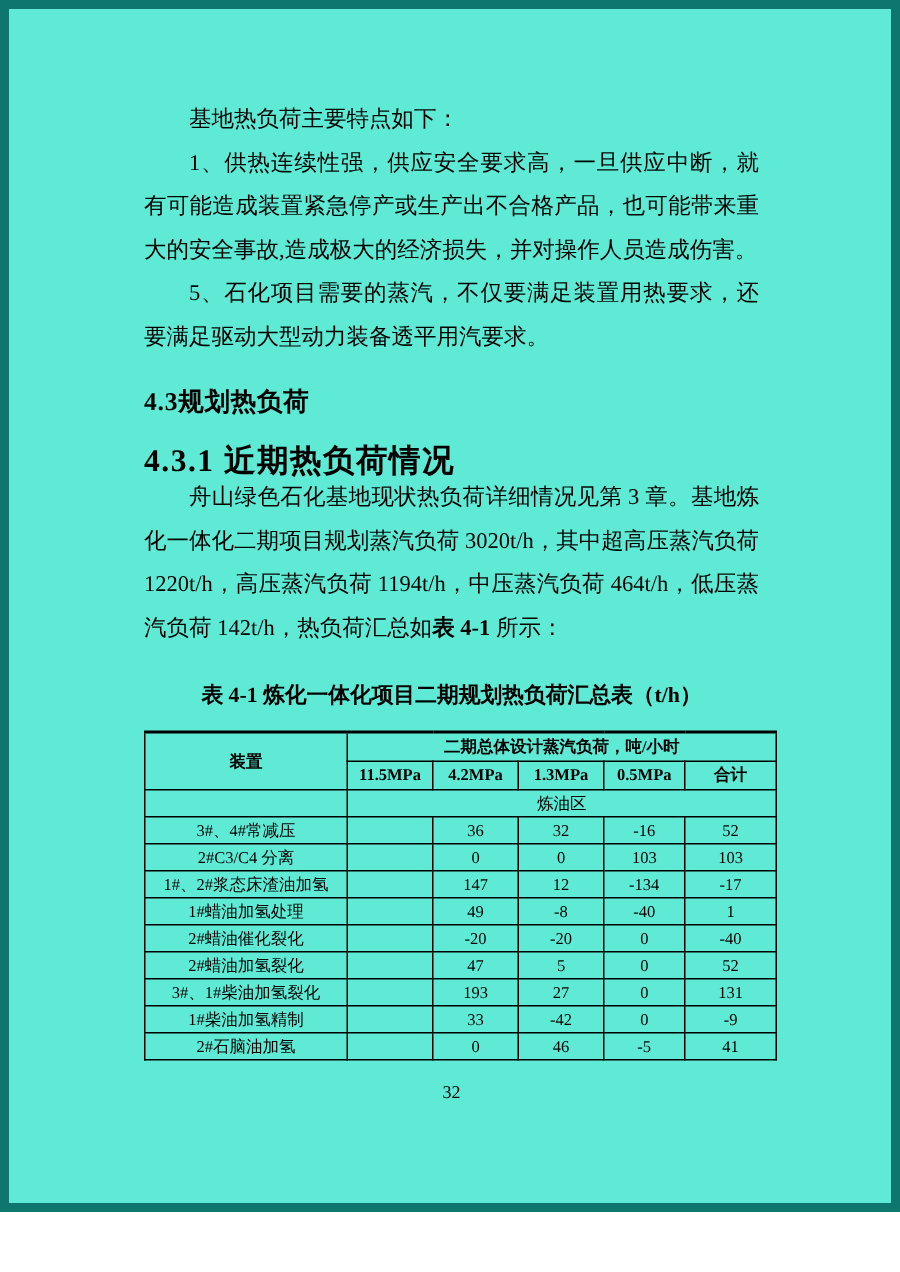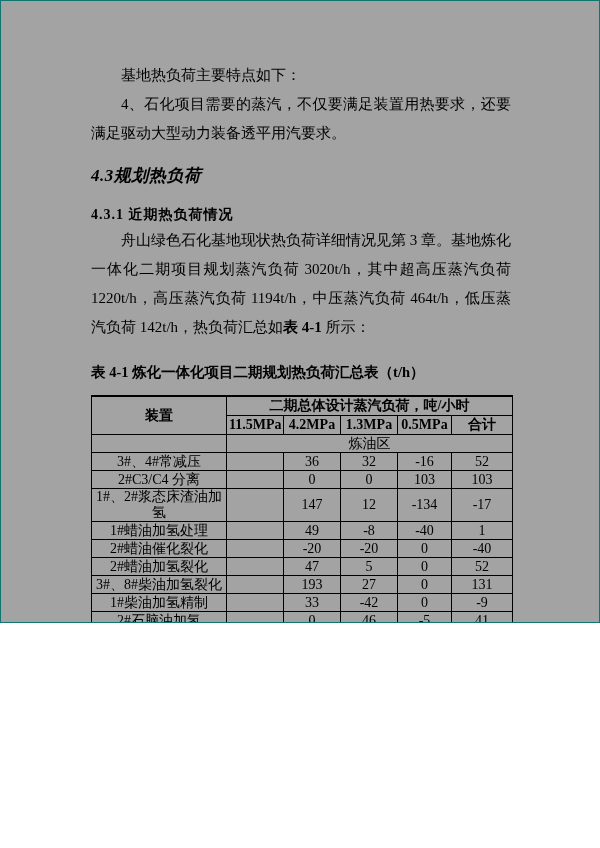--- a/index.html
+++ b/index.html
@@ -1,62 +1,61 @@
 <!DOCTYPE html>
 <html><head>
 <meta charset="utf-8">
 <style>
   html, body { margin:0; padding:0; background:#ffffff; }
   .page {
     position: relative;
     width: 600px;
-    height: 623px;
+    height: 808px;
     box-sizing: border-box;
-    background: #a3a3a3;
-    border: 1px solid #0f766e;
+    background: #5eead4;
+    border: 6px solid #0f766e;
     padding: 60px 88px 0 90px;
     font-family: "Liberation Serif", "DejaVu Serif", serif;
     color: #000000;
     overflow: hidden;
   }
   p.body {
     margin: 0;
     font-size: 15px;
     line-height: 29px;
     text-align: justify;
   }
   .indent { text-indent: 30px; }
   .h2 {
     margin: 16px 0 0 0;
     font-size: 17px;
     line-height: 24px;
     font-weight: bold;
     letter-spacing: 0.5px;
-    font-style: italic;
   }
   .h3 {
     margin: 16px 0 0 0;
-    font-size: 14px;
+    font-size: 21px;
     line-height: 22px;
     font-weight: bold;
     letter-spacing: 1px;
   }
   .table-title {
     margin: 19px 0 7px 0;
     font-size: 14.5px;
     line-height: 22px;
     font-weight: bold;
-    text-align: left;
+    text-align: center;
   }
   table.heat {
     border-collapse: collapse;
     table-layout: fixed;
     width: 421px;
     margin: 12px auto;
-    font-size: 14px;
+    font-size: 11px;
   }
   table.heat td {
     border: 1px solid #000;
     text-align: center;
     vertical-align: middle;
     padding: 0 2px;
     line-height: 16px;
     height: 17px;
     overflow: hidden;
   }
@@ -72,21 +71,22 @@
     line-height: 18px;
   }
   b.inline-bold { font-weight: bold; font-family: Liberation Serif, serif; }
 </style>
 </head>
 <body>
 
 <div class="page">
 
   <p class="body indent">基地热负荷主要特点如下：</p>
-  <p class="body indent">4、石化项目需要的蒸汽，不仅要满足装置用热要求，还要满足驱动大型动力装备透平用汽要求。</p>
+  <p class="body indent">1、供热连续性强，供应安全要求高，一旦供应中断，就有可能造成装置紧急停产或生产出不合格产品，也可能带来重大的安全事故,造成极大的经济损失，并对操作人员造成伤害。</p>
+  <p class="body indent">5、石化项目需要的蒸汽，不仅要满足装置用热要求，还要满足驱动大型动力装备透平用汽要求。</p>
 
   <div class="h2">4.3规划热负荷</div>
   <div class="h3">4.3.1 近期热负荷情况</div>
 
   <p class="body indent"><span>舟山绿色石化基地现状热负荷详细情况见第 3 章。基地炼化一体化二期项目规划蒸汽负荷 3020t/h，其中超高压蒸汽负荷 1220t/h，高压蒸汽负荷 1194t/h，中压蒸汽负荷 464t/h，低压蒸汽负荷 142t/h，热负荷汇总如</span><b class="inline-bold">表 4-1</b><span> 所示：</span></p>
 
   <div class="table-title">表 4-1 炼化一体化项目二期规划热负荷汇总表（t/h）</div>
 
   <table class="heat">
     <colgroup>
@@ -156,21 +156,21 @@
       </tr>
       <tr>
         <td class="dev">2#蜡油加氢裂化</td>
         <td></td>
         <td>47</td>
         <td>5</td>
         <td>0</td>
         <td>52</td>
       </tr>
       <tr>
-        <td class="dev">3#、8#柴油加氢裂化</td>
+        <td class="dev">3#、1#柴油加氢裂化</td>
         <td></td>
         <td>193</td>
         <td>27</td>
         <td>0</td>
         <td>131</td>
       </tr>
       <tr>
         <td class="dev">1#柴油加氢精制</td>
         <td></td>
         <td>33</td>

